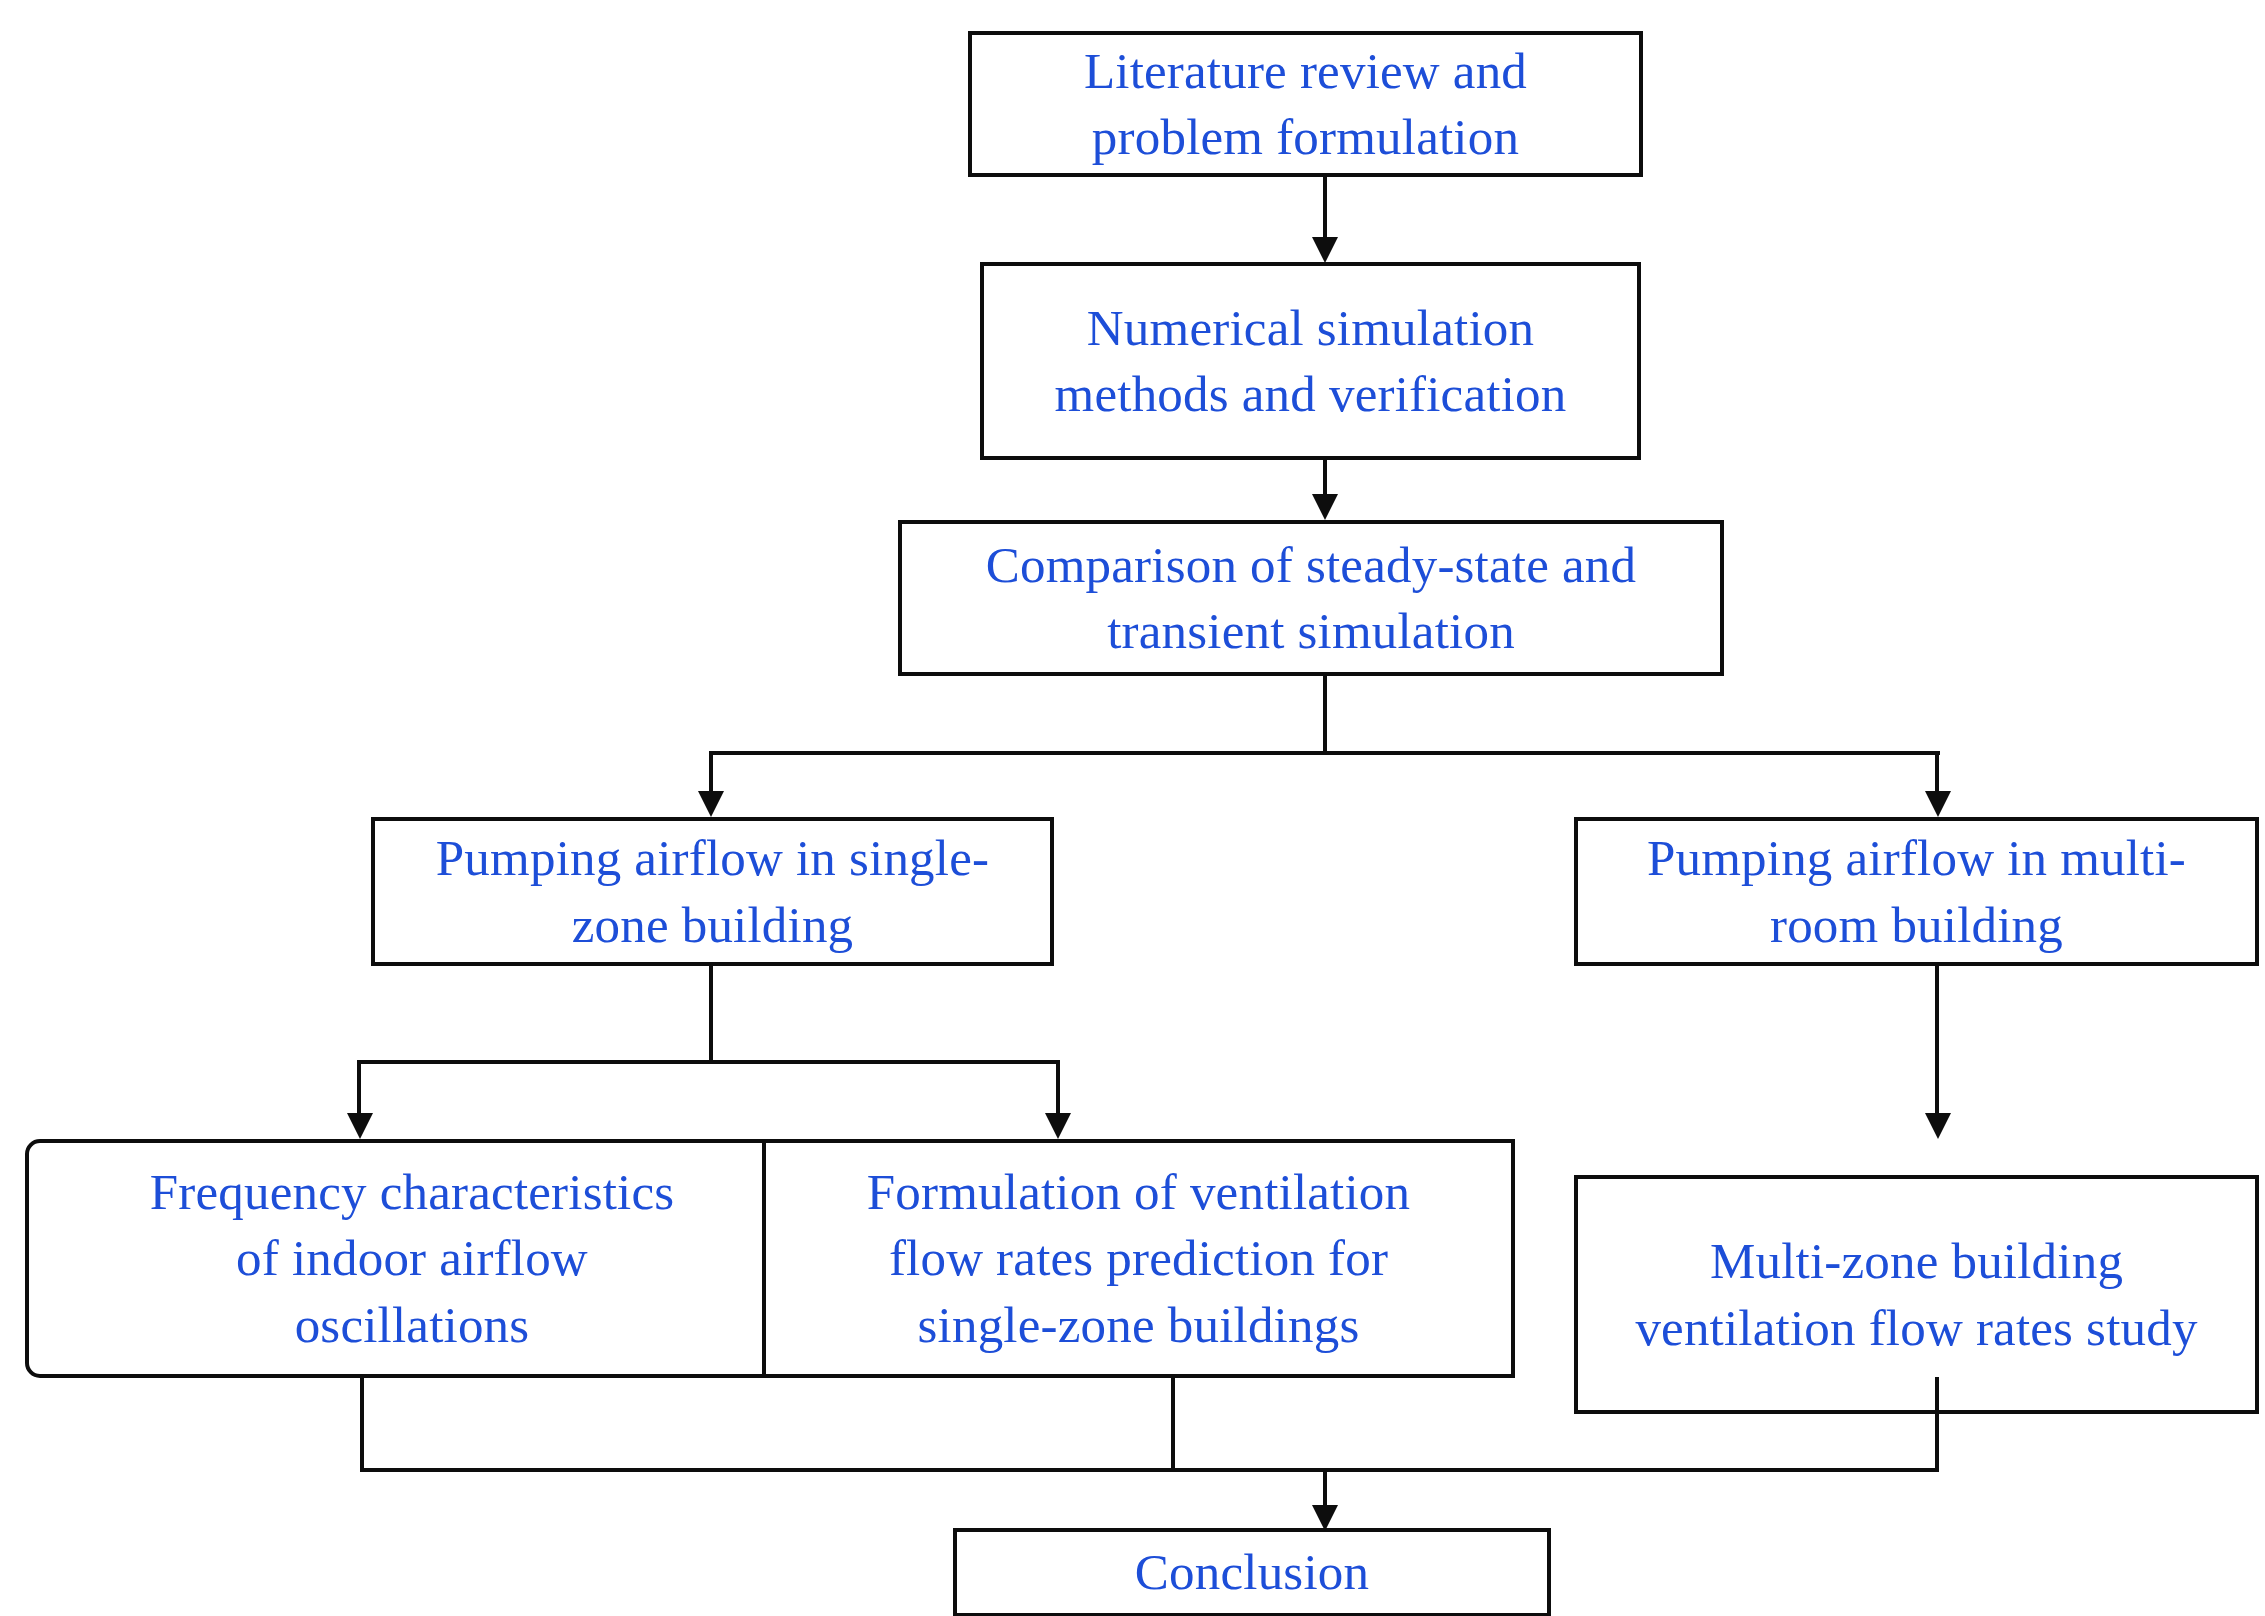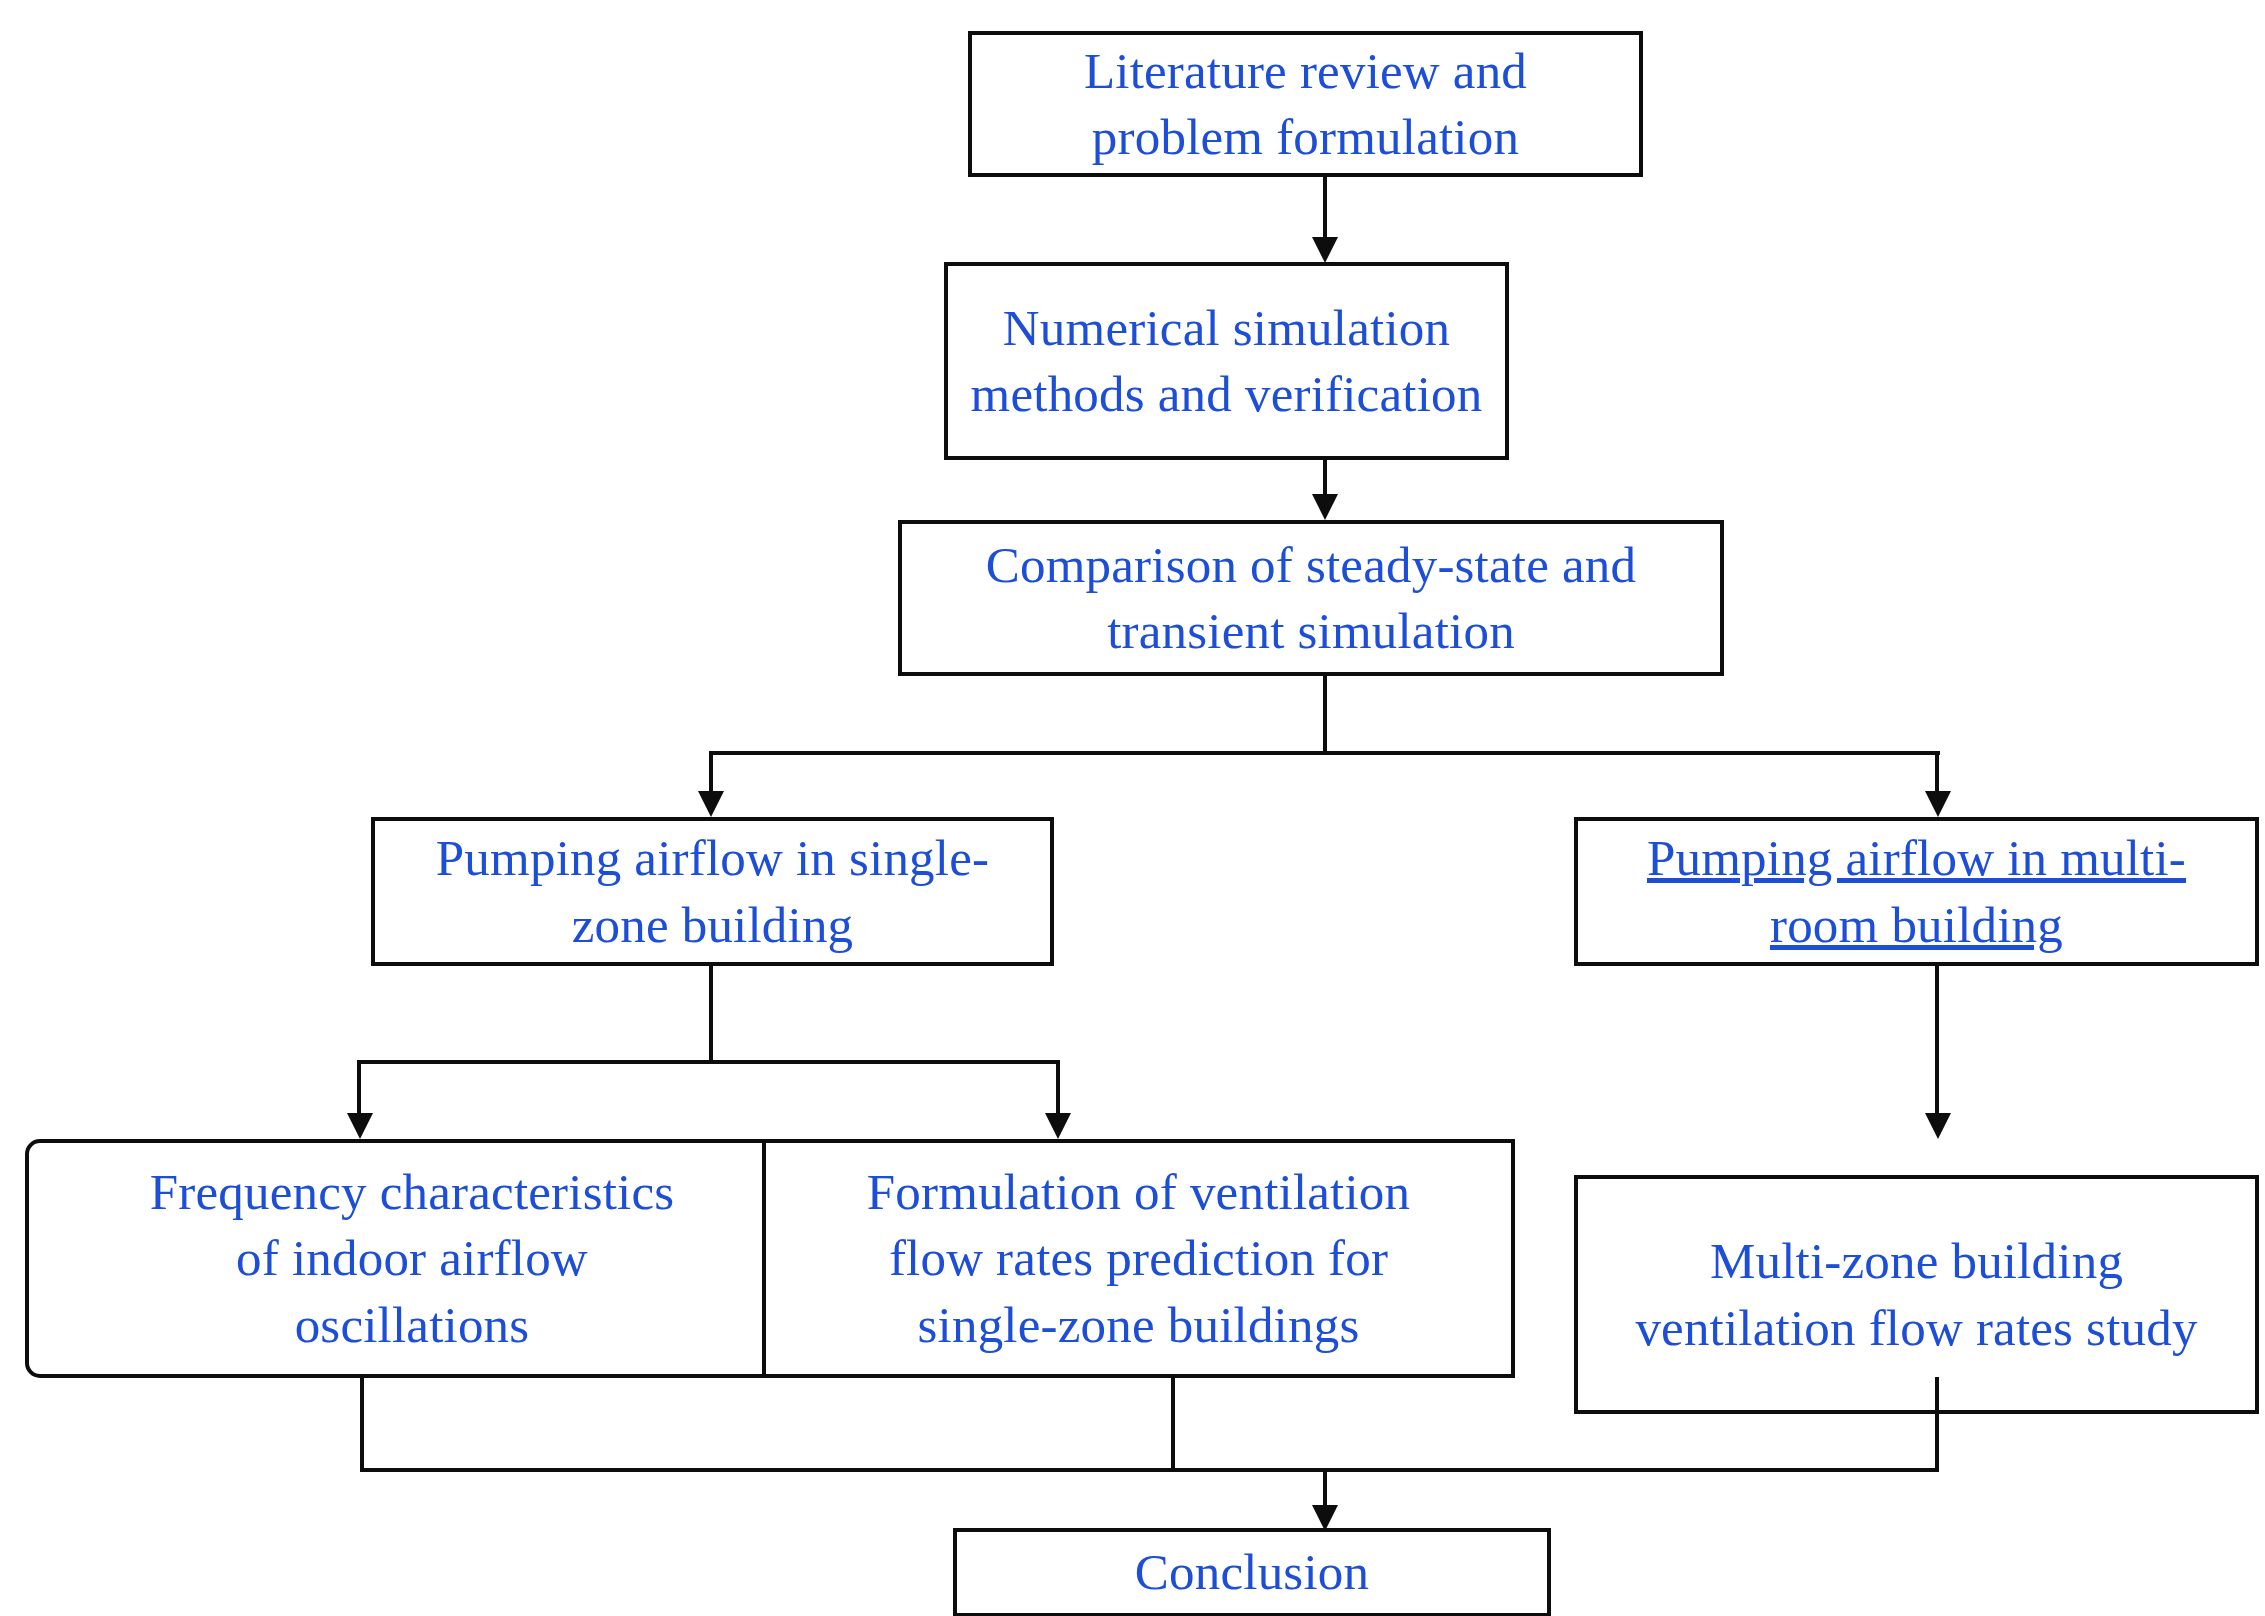--- a/index.html
+++ b/index.html
@@ -30,24 +30,24 @@
     letter-spacing: 0.2px;
   }
   .node .label {
     display: block;
     width: 100%;
     white-space: pre-line;
   }
 
   
   #n-literature      { left: 968px;  top: 31px;   width: 675px; height: 146px;  font-size: 51px; }
-  #n-numerical       { left: 944px;  top: 262px;  width: 565px; height: 198px;  font-size: 51px; }
+  #n-numerical       { left: 980px;  top: 262px;  width: 661px; height: 198px;  font-size: 51px; }
   #n-comparison      { left: 898px;  top: 520px;  width: 826px; height: 156px;  font-size: 51px; }
   #n-single-zone     { left: 371px;  top: 817px;  width: 683px; height: 149px;  font-size: 51px; }
-  #n-multi-room      { left: 1574px; top: 817px;  width: 685px; height: 149px;  font-size: 51px; text-decoration: underline; }
+  #n-multi-room      { left: 1574px; top: 817px;  width: 685px; height: 149px;  font-size: 51px; }
   #n-frequency       { left: 25px;   top: 1139px; width: 774px; height: 239px;  font-size: 51px; border-radius: 15px; }
   #n-formulation     { left: 762px;  top: 1139px; width: 753px; height: 239px;  font-size: 51px; }
   #n-multizone-study { left: 1574px; top: 1139px; width: 685px; height: 239px;  font-size: 51px; margin-top: 36px; }
   #n-conclusion      { left: 953px;  top: 1528px; width: 598px; height: 89px;   font-size: 51px; }
 
   
   .conn {
     position: absolute;
     background: #0d0d0d;
   }

